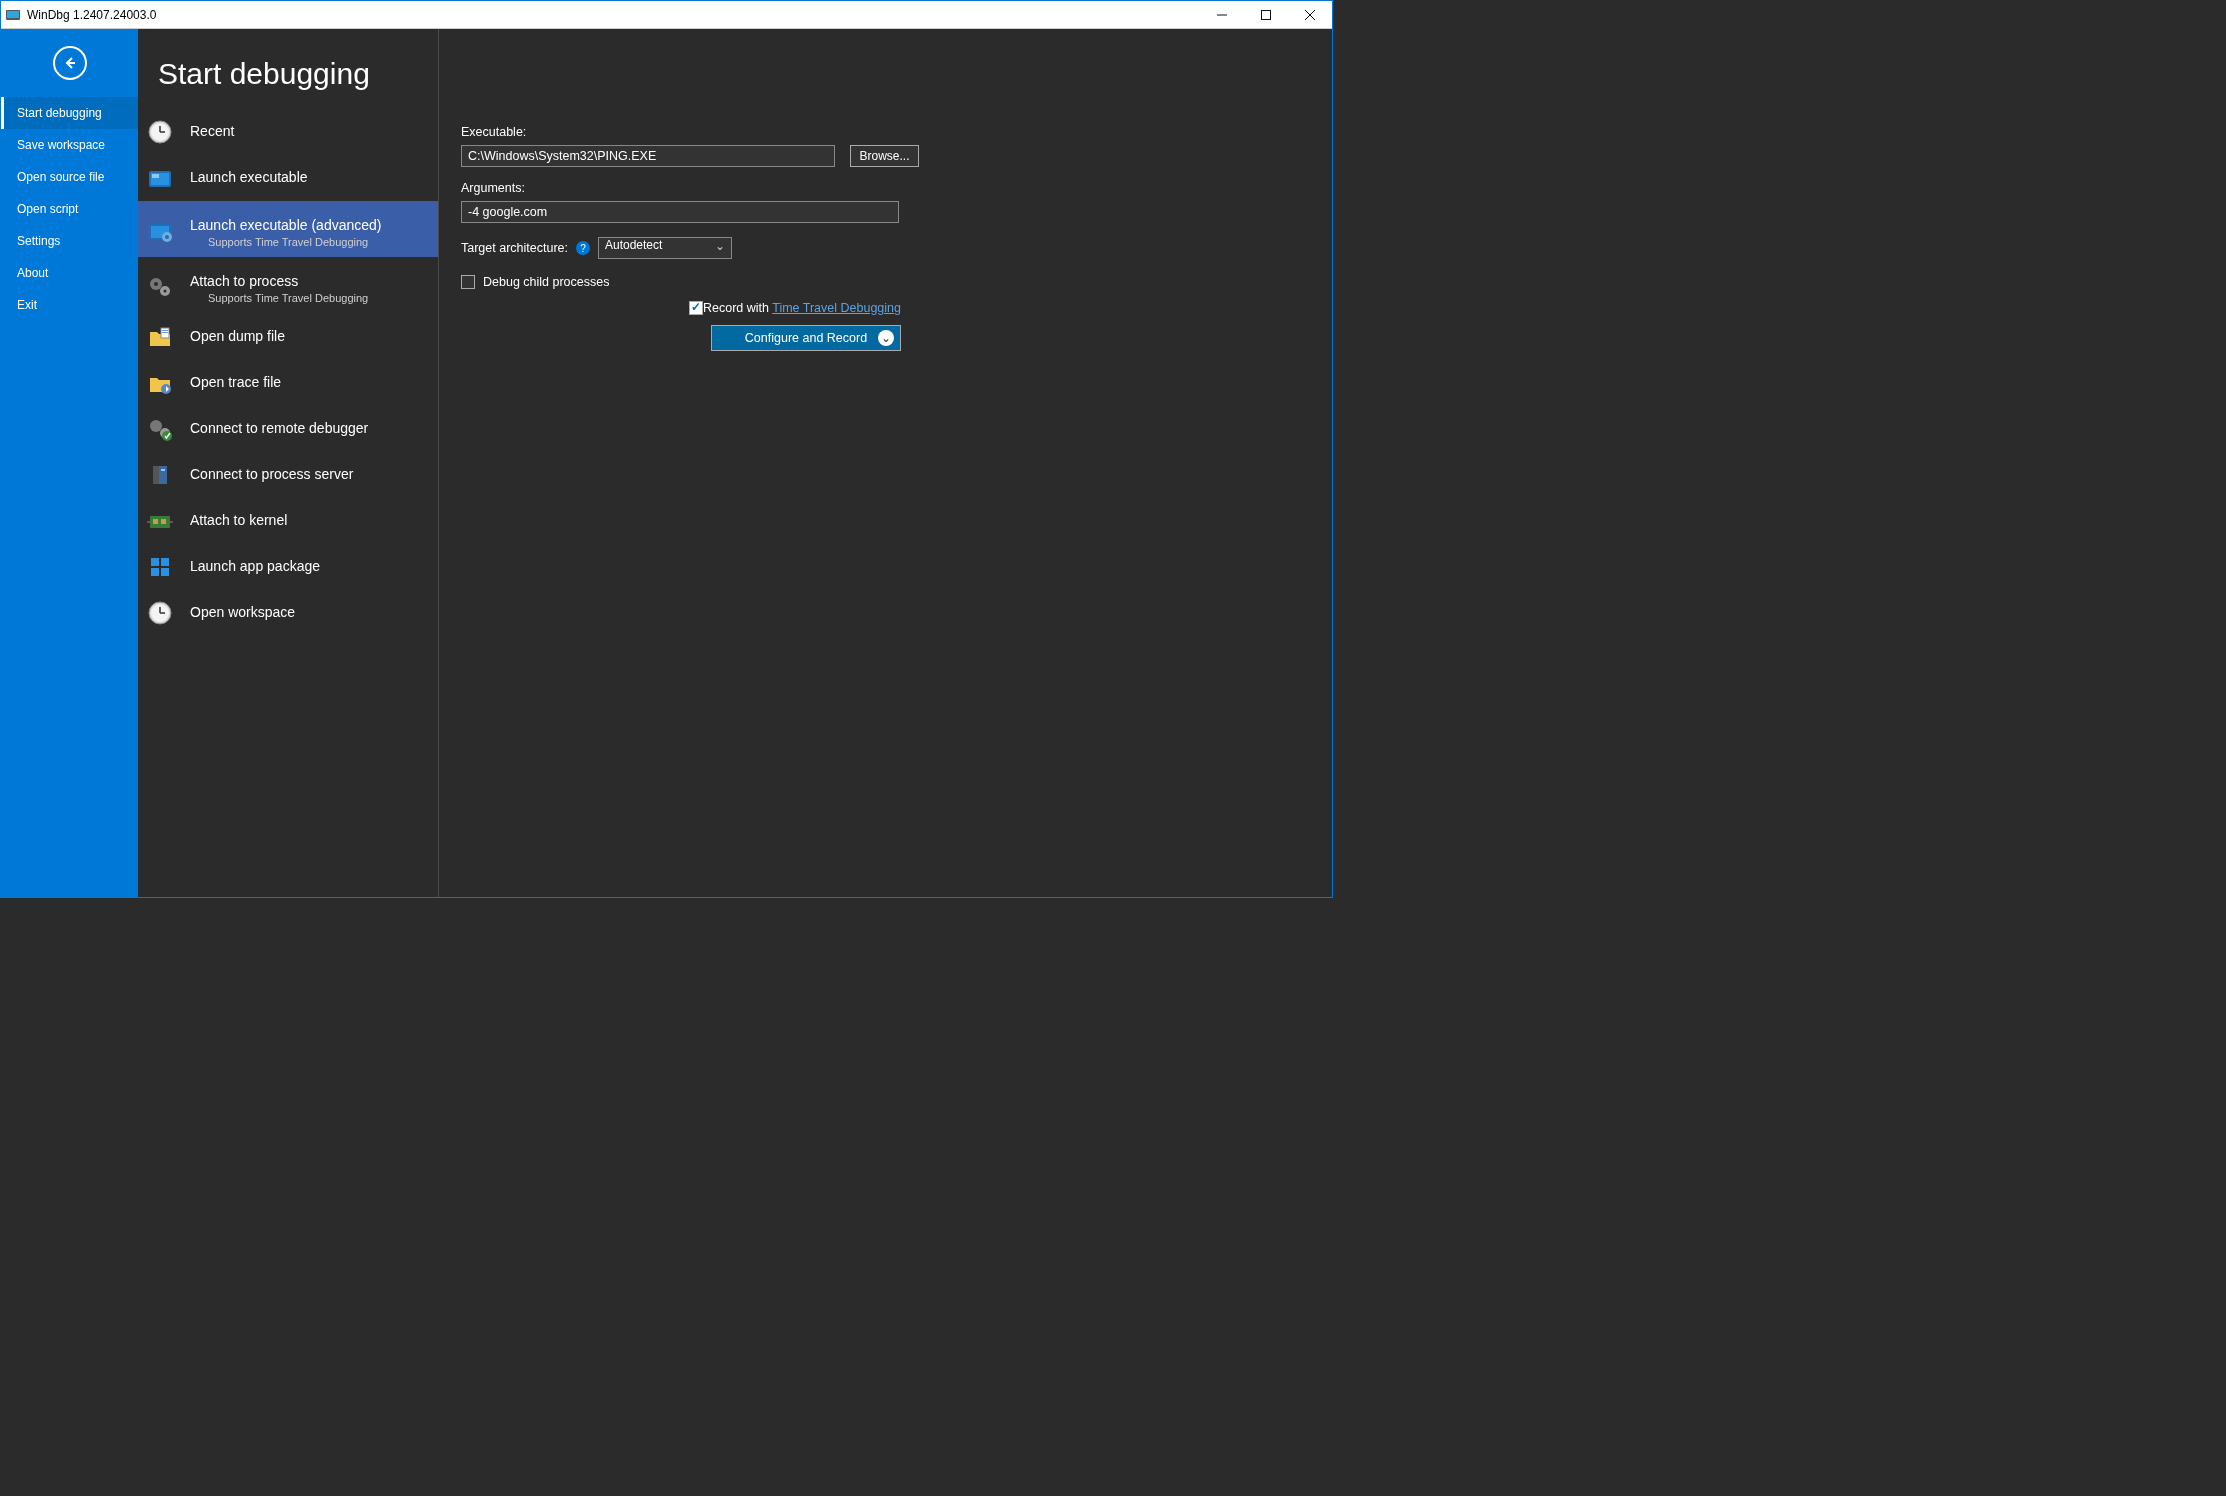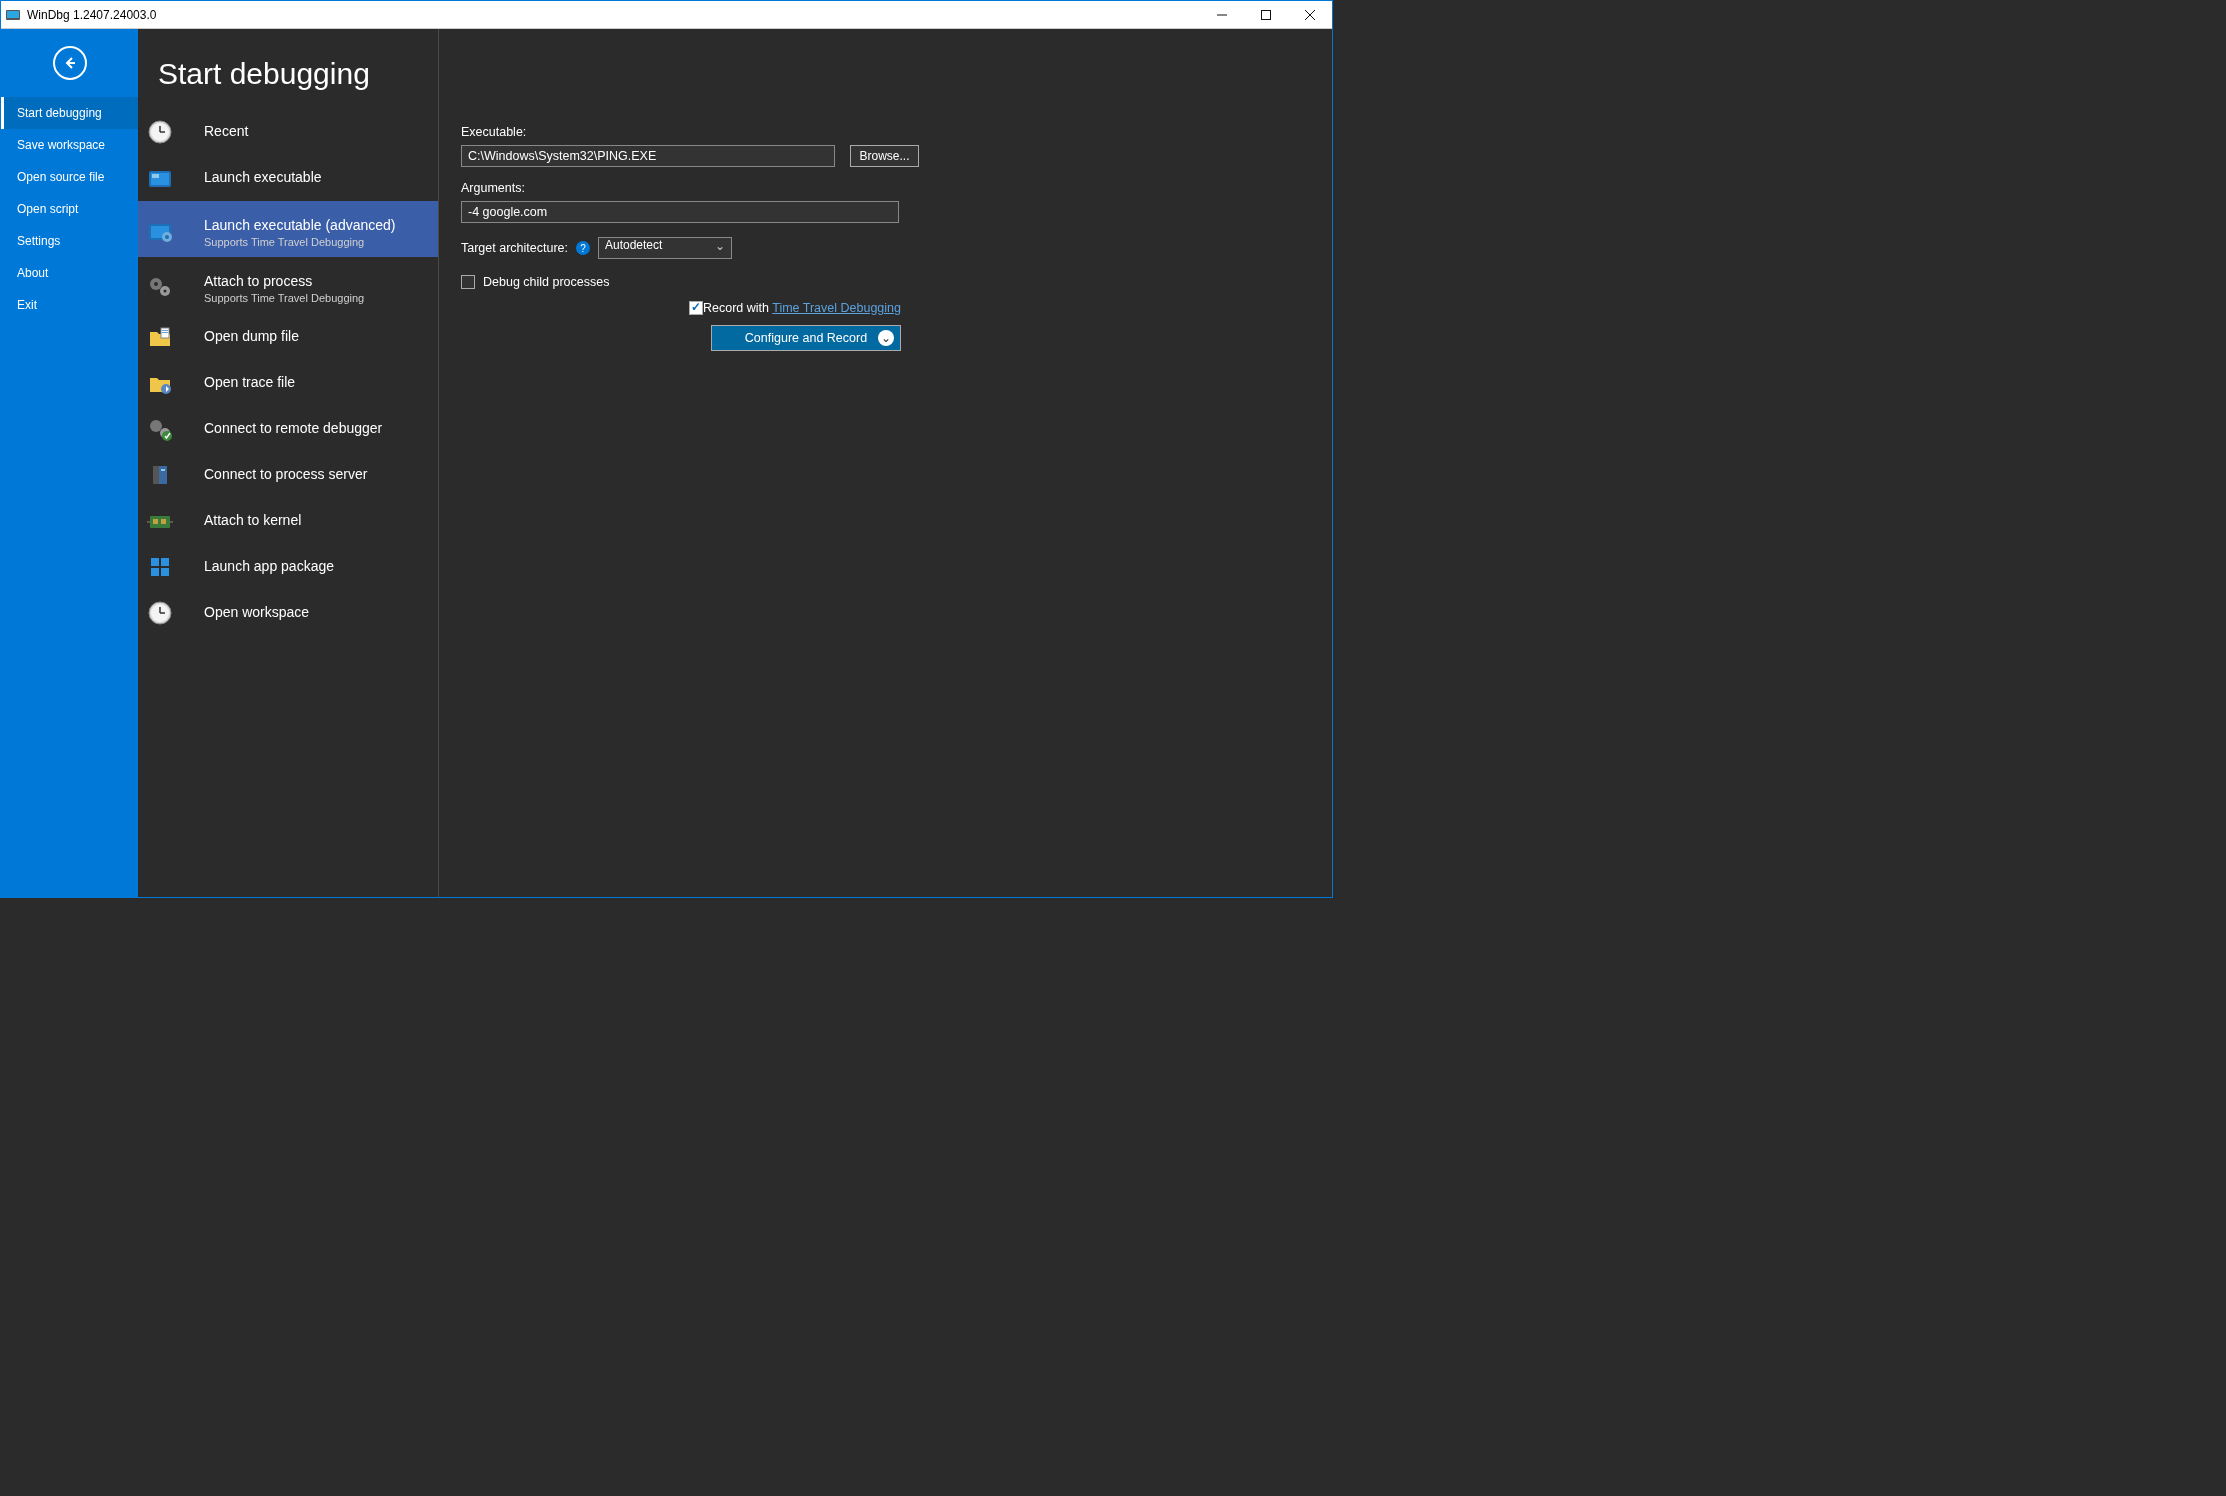--- a/index.html
+++ b/index.html
@@ -90,34 +90,34 @@
   }
   .page-title {
     font-size: 30px;
     font-weight: 300;
     color:#fff;
     padding: 12px 0 18px 20px;
   }
   .opt-item {
     display:flex;
     align-items:center;
-    gap:30px;
+    gap:16px;
     padding: 9px 12px 9px 8px;
     color:#fff;
     font-size:14px;
     min-height:45px;
   }
   .opt-item.tall { align-items:flex-start; padding-top:16px; padding-bottom:8px;}
   .opt-item .icon {
     width:28px; height:28px;
     display:flex; align-items:center; justify-content:center;
     flex-shrink:0;
   }
   .opt-item .labels { display:flex; flex-direction:column; gap:1px; line-height:1.25;}
-  .opt-item .sub { font-size:11px; color:#d0d0d0;}
+  .opt-item .sub { font-size:11px; color:#d0d0d0;margin-left:18px;}
   .opt-item.selected {
     background:#3b5ea8;
   }
 
   
   .form-area {
     flex:1;
     background:#2b2b2b;
     border-left:1px solid #4a4a4a;
     padding: 96px 20px 20px 22px;

